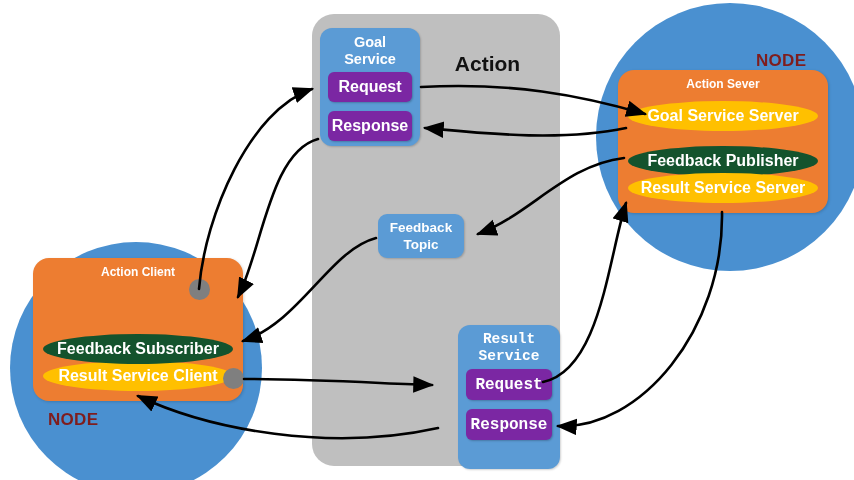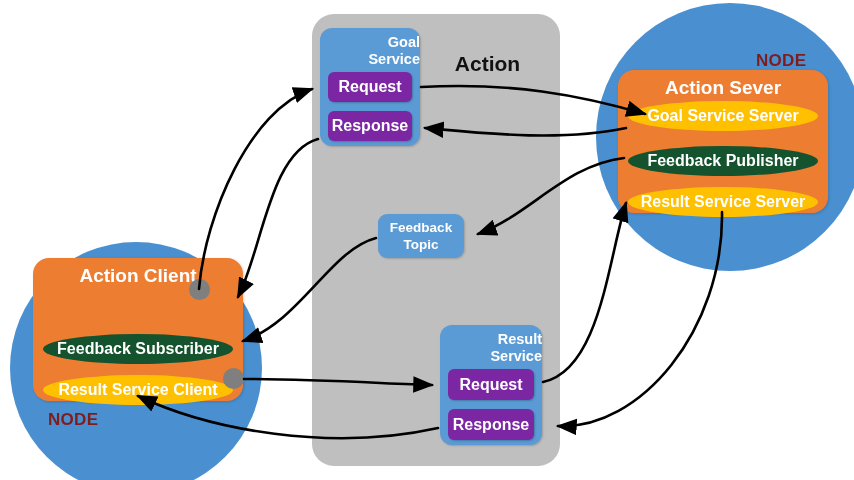--- a/index.html
+++ b/index.html
@@ -48,21 +48,21 @@
     position: absolute;
     background: #5b9bd5;
     border-radius: 12px;
     z-index: 12;
     box-shadow: 1px 1px 2px rgba(0,0,0,0.18);
   }
   .svc-title {
     position: absolute;
     left: 0; right: 0;
     top: 6px;
-    text-align: right;
+    text-align: center;
     color: #ffffff;
     font-size: 14.5px;
     font-weight: bold;
     line-height: 17px;
   }
   .rr-pill {
     position: absolute;
     background: #7b27a3;
     border-radius: 6px;
     color: #ffffff;
@@ -71,21 +71,21 @@
     display: flex;
     align-items: center;
     justify-content: center;
     box-shadow: 1px 1px 2px rgba(0,0,0,0.22);
   }
 
   #goal-service { left: 320px; top: 28px; width: 100px; height: 118px; }
   #goal-service .rr-pill.req  { left: 8px; top: 44px; width: 84px; height: 30px; }
   #goal-service .rr-pill.resp { left: 8px; top: 83px; width: 84px; height: 30px; }
 
-  #result-service { left: 440px; top: 325px; width: 102px; height: 120px; }
+  #result-service { left: 458px; top: 325px; width: 102px; height: 144px; font-family: Liberation Mono, monospace; }
   #result-service .rr-pill.req  { left: 8px; top: 44px; width: 86px; height: 31px; }
   #result-service .rr-pill.resp { left: 8px; top: 84px; width: 86px; height: 31px; }
 
   
   #feedback-topic {
     position: absolute;
     left: 378px; top: 214px;
     width: 86px; height: 44px;
     background: #5b9bd5;
     border-radius: 9px;
@@ -132,21 +132,21 @@
     box-shadow: 1px 1px 3px rgba(0,0,0,0.16);
   }
   #action-client { left: 33px;  top: 258px; width: 210px; height: 143px; }
   #action-server { left: 618px; top: 70px;  width: 210px; height: 143px; }
 
   .action-box-title {
     position: absolute;
     left: 0; right: 0; top: 7px;
     text-align: center;
     color: #ffffff;
-    font-size: 19px;
+    font-size: 12px;
     font-weight: bold;
   }
 
   .svc-ellipse {
     position: absolute;
     left: 10px;
     width: 190px;
     height: 30px;
     border-radius: 50%;
     display: flex;
@@ -154,21 +154,21 @@
     justify-content: center;
     color: #ffffff;
     font-size: 16px;
     font-weight: bold;
     white-space: nowrap;
   }
   .svc-ellipse.yellow { background: #ffc000; }
   .svc-ellipse.green  { background: #14532d; }
   .svc-ellipse.r1 { top: 31px; }
   .svc-ellipse.r2 { top: 76px; }
-  .svc-ellipse.r3 { top: 117px; }
+  .svc-ellipse.r3 { top: 103px; }
 
   
   .dot {
     position: absolute;
     background: #7f7f7f;
     border-radius: 50%;
     z-index: 30;
   }
   #dot-goal   { left: 189px; top: 279px; width: 21px; height: 21px; }
   #dot-result { left: 223px; top: 368px; width: 21px; height: 21px; }

